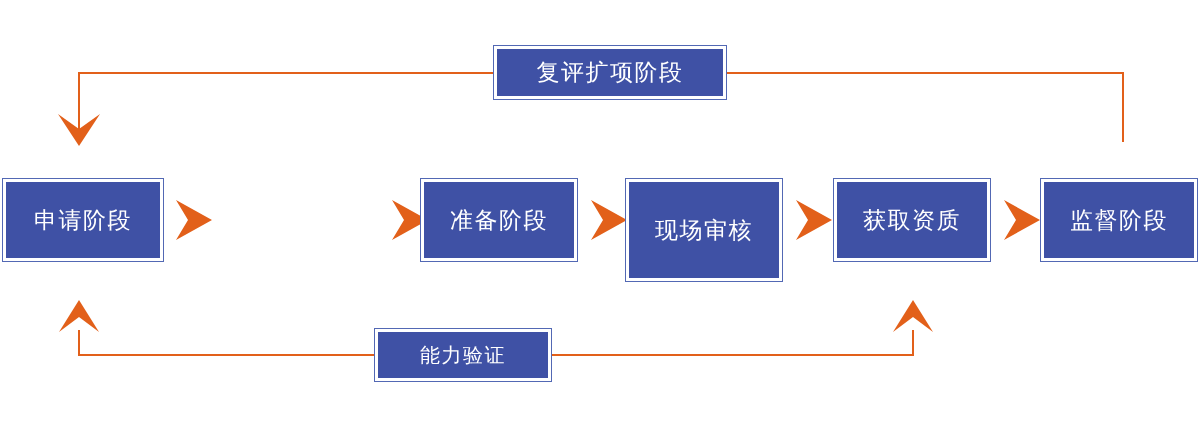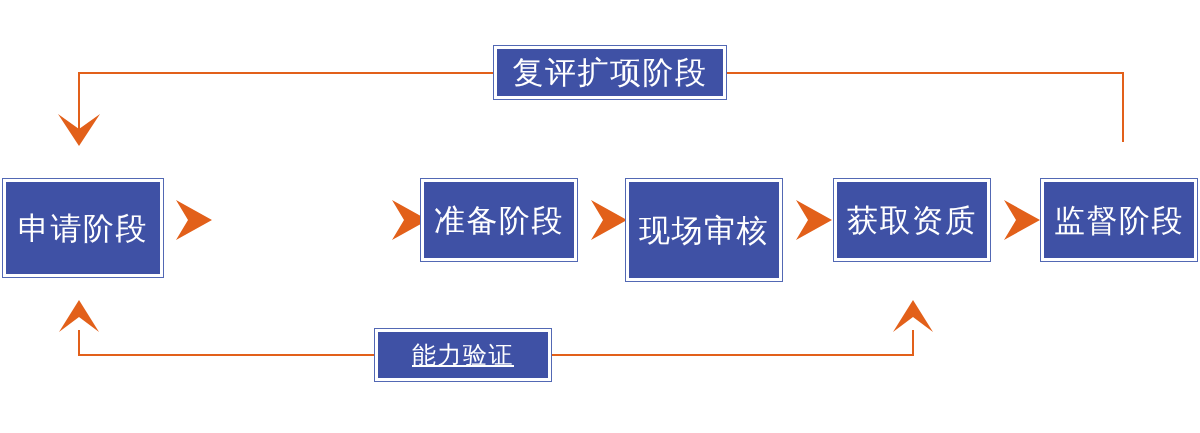--- a/index.html
+++ b/index.html
@@ -29,29 +29,28 @@
     width: 100%;
     height: 100%;
     background: #3f51a5;
     display: flex;
     align-items: center;
     justify-content: center;
     box-sizing: border-box;
   }
   .phase-label {
     color: #ffffff;
-    font-size: 31px;
+    font-size: 23px;
     letter-spacing: 1.5px;
     line-height: 1;
     white-space: nowrap;
     user-select: none;
   }
   .phase-label.small {
-    font-size: 24px;
-    text-decoration: underline;
+    font-size: 20px;
   }
 
   
   .conn {
     position: absolute;
     background: #e2601a;
     z-index: 1;
   }
   .conn.h { height: 2px; }
   .conn.v { width: 2px; }
@@ -88,21 +87,21 @@
       <path d="M1 2 L22 34 L43 2 L22 17 Z" fill="#e2601a"></path>
     </svg>
   </div>
 
   <div class="phase-box" style="left:493px; top:45px; width:234px; height:55px;">
     <div class="phase-fill">
       <span class="phase-label">复评扩项阶段</span>
     </div>
   </div>
 
-  <div class="phase-box" style="left:2px; top:178px; width:162px; height:100px;">
+  <div class="phase-box" style="left:2px; top:178px; width:162px; height:84px;">
     <div class="phase-fill">
       <span class="phase-label">申请阶段</span>
     </div>
   </div>
 
   <div class="chevron" style="left:174px; top:198px;">
     <svg width="40" height="44" viewBox="0 0 40 44">
       <path d="M2 2 L38 22 L2 42 L14 22 Z" fill="#e2601a"></path>
     </svg>
   </div>

